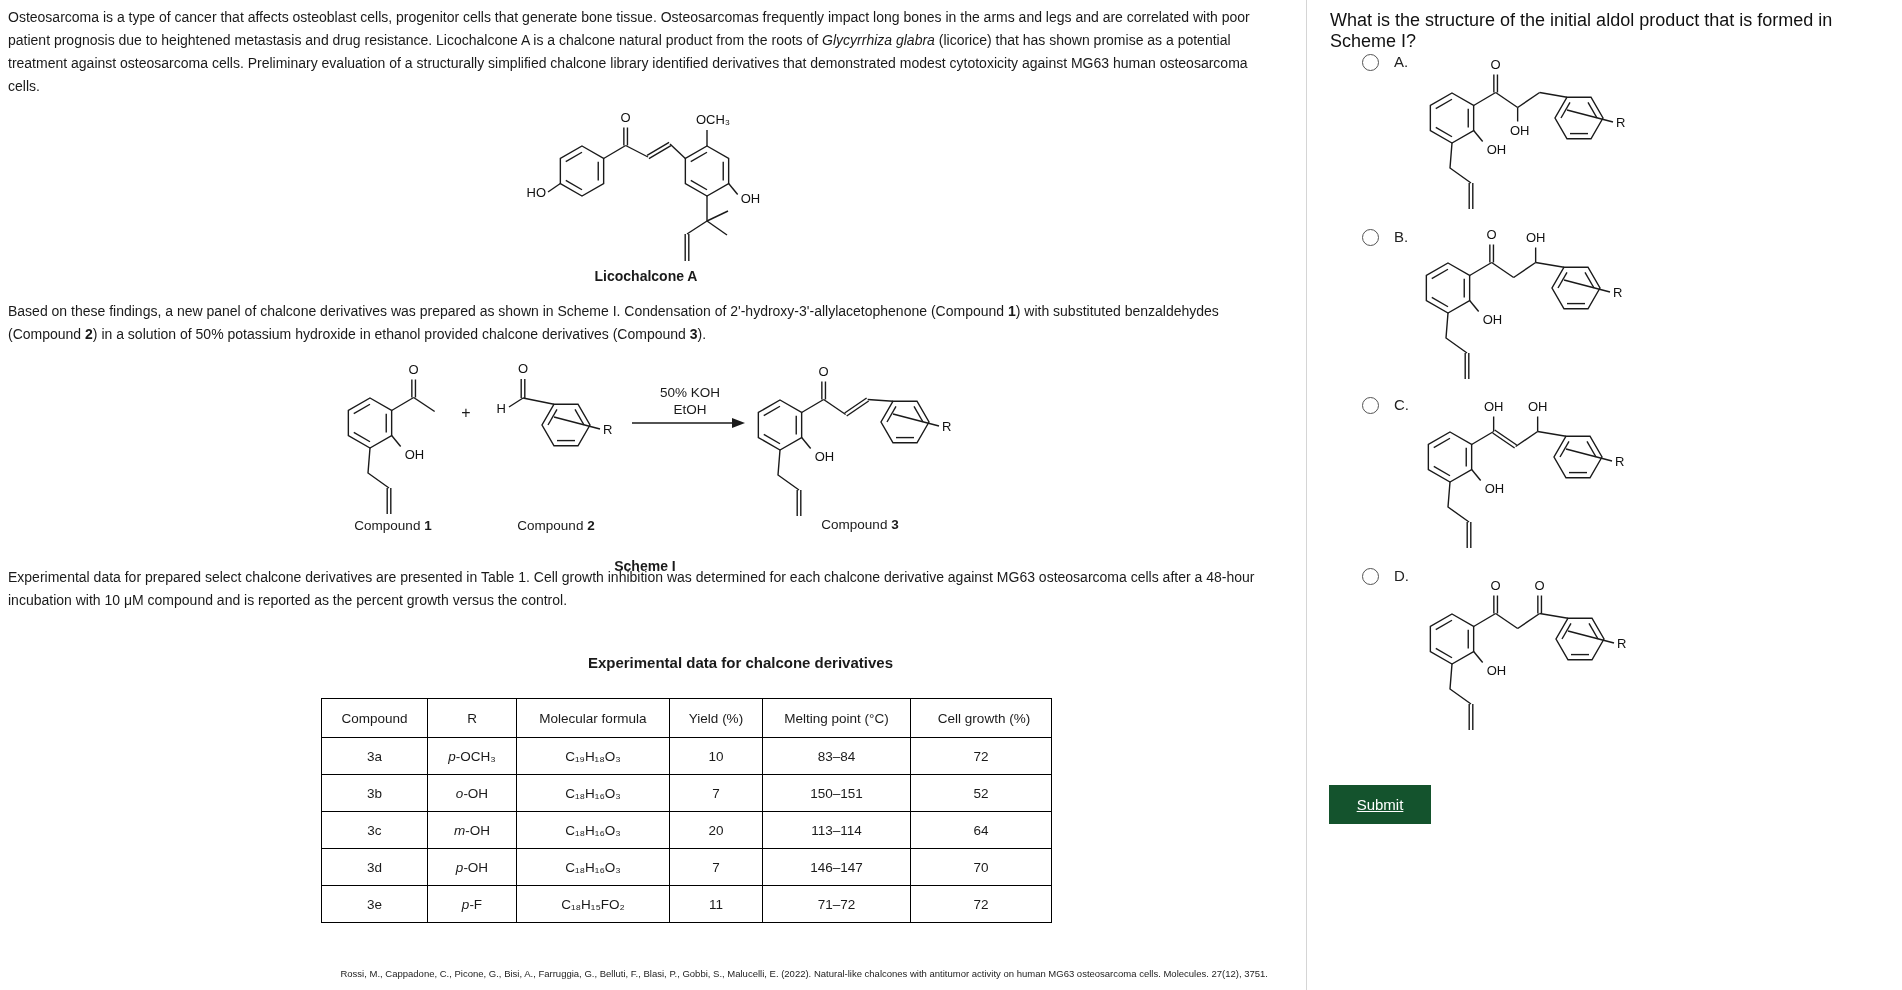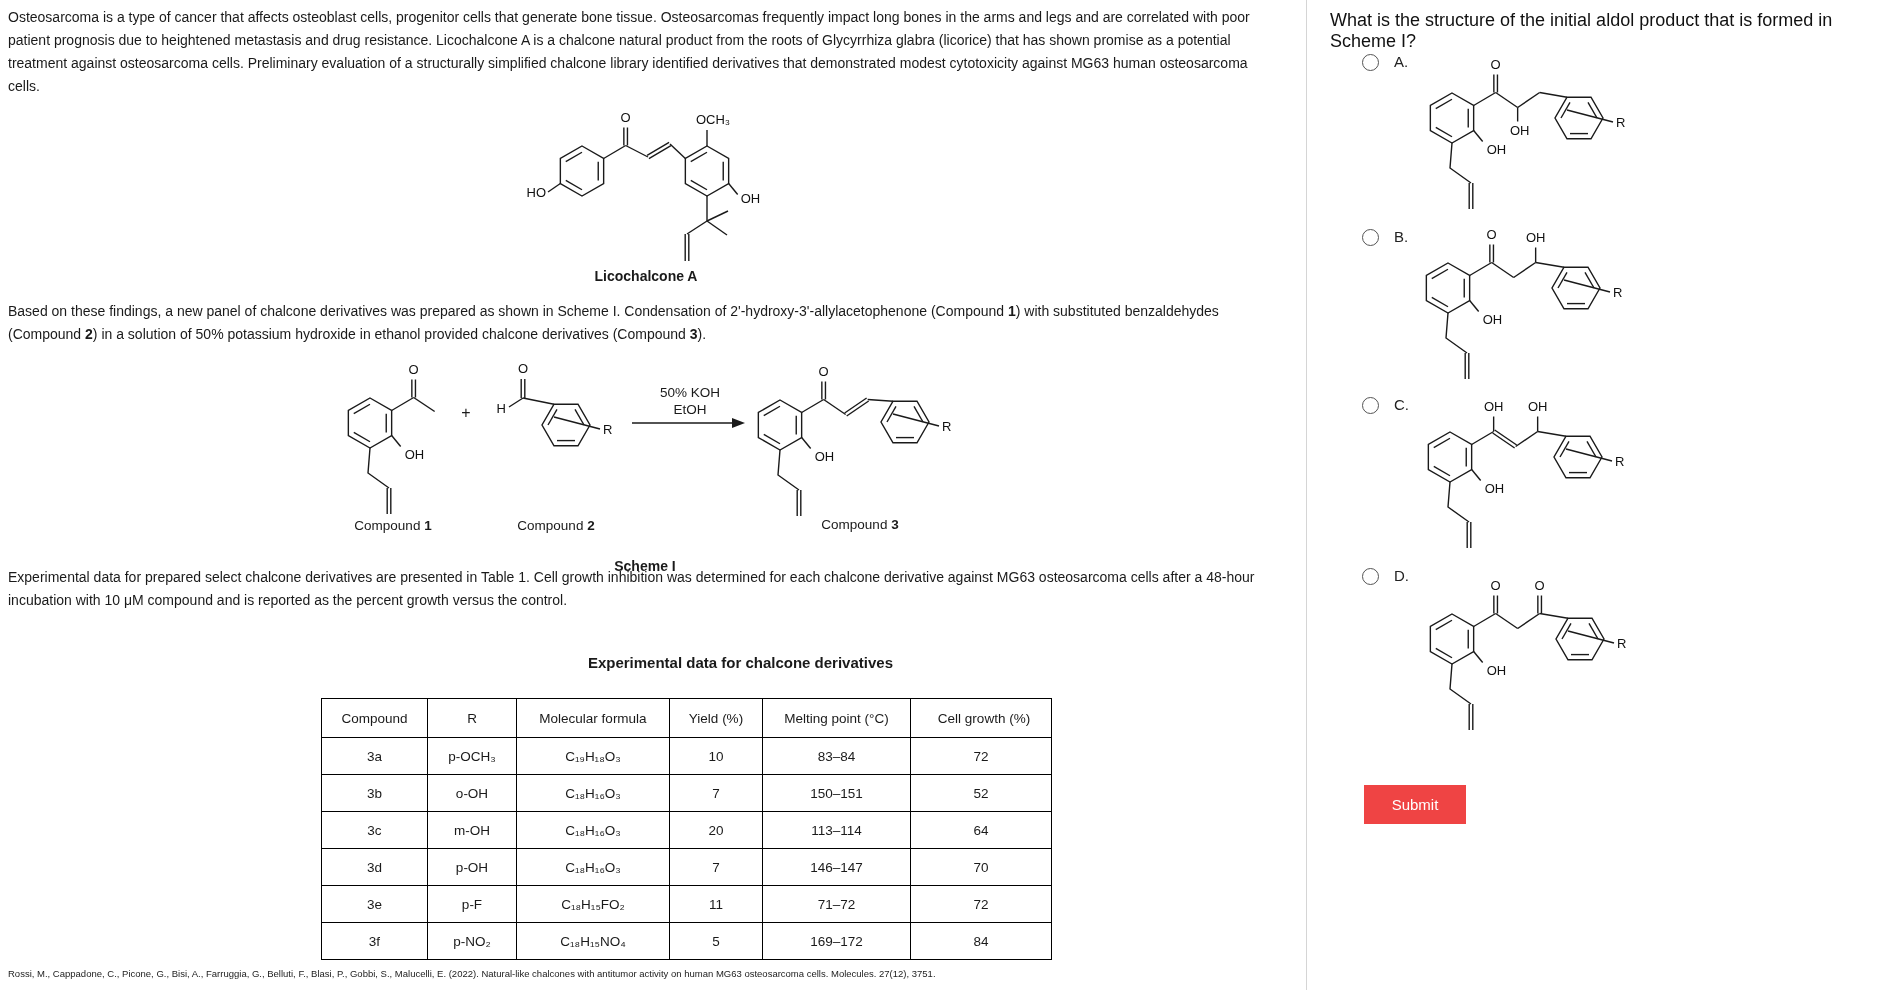--- a/index.html
+++ b/index.html
@@ -4,21 +4,21 @@
 <style>
   html,body{margin:0;padding:0;}
   body{
     width:1902px;height:990px;position:relative;background:#ffffff;
     font-family:"Liberation Sans","DejaVu Sans",sans-serif;color:#1a1a1a;
     overflow:hidden;
   }
   .abs{position:absolute;}
   .para{font-size:14px;line-height:23px;color:#1a1a1a;}
   .b{font-weight:700;}
-  .i{text-align:center;}
+  .i{font-style:italic;text-align:center;}
   .center{text-align:center;}
   .struct-label{font-size:13.5px;color:#1a1a1a;}
   .bold-label{font-weight:700;font-size:14px;}
   .divider{width:1px;background:#d5d5d5;top:0;height:990px;}
   
   table.datatable{border-collapse:collapse;font-size:13.5px;color:#1a1a1a;}
   table.datatable th,table.datatable td{
     border:1px solid #000;text-align:center;vertical-align:middle;
     font-weight:400;padding:0 6px;
   }
@@ -117,53 +117,45 @@
           <td>70</td>
         </tr>
         <tr>
           <td class="c-bold">3e</td>
           <td><span class="i">p</span><span>-F</span></td>
           <td>C₁₈H₁₅FO₂</td>
           <td>11</td>
           <td>71–72</td>
           <td>72</td>
         </tr>
-        <tr>
-          <td class="c-bold">3f</td>
-          <td><span class="i">p</span><span>-NO₂</span></td>
-          <td>C₁₈H₁₅NO₄</td>
-          <td>5</td>
-          <td>169–172</td>
-          <td>84</td>
-        </tr>
       </tbody>
   </table>
 
-  <div class="abs citation" style="left:8px;top:968px;width:1260px;">Rossi, M., Cappadone, C., Picone, G., Bisi, A., Farruggia, G., Belluti, F., Blasi, P., Gobbi, S., Malucelli, E. (2022). Natural-like chalcones with antitumor activity on human MG63 osteosarcoma cells. Molecules. 27(12), 3751.</div>
+  <div class="abs citation" style="left:8px;top:968px;width:1260px;text-align:right;">Rossi, M., Cappadone, C., Picone, G., Bisi, A., Farruggia, G., Belluti, F., Blasi, P., Gobbi, S., Malucelli, E. (2022). Natural-like chalcones with antitumor activity on human MG63 osteosarcoma cells. Molecules. 27(12), 3751.</div>
 </div>
 
 <div class="abs divider" style="left:1306px;"></div>
 
 <div>
 
   <div class="abs question" style="left:1330px;top:10px;width:560px;">What is the structure of the initial aldol product that is formed in Scheme I?</div>
 
   <div class="abs radio" style="left:1362px;top:54px;"></div>
   <div class="abs opt-letter" style="left:1394px;top:53px;">A.</div>
 
   <div class="abs radio" style="left:1362px;top:229px;"></div>
   <div class="abs opt-letter" style="left:1394px;top:228px;">B.</div>
 
   <div class="abs radio" style="left:1362px;top:397px;"></div>
   <div class="abs opt-letter" style="left:1394px;top:396px;">C.</div>
 
   <div class="abs radio" style="left:1362px;top:568px;"></div>
   <div class="abs opt-letter" style="left:1394px;top:567px;">D.</div>
 
-  <button class="abs submit-btn" style="left: 1364px; top: 785px; background: #ef4444;">Submit</button>
+  <button class="abs submit-btn" style="left: 1329px; top: 785px; background: #14532d; text-decoration: underline;">Submit</button>
 </div>
 
 <svg width="305" height="190" style="position: absolute; left: 500px; top: 95px;">
     <polygon points="82,51 103.65063509461098,63.5 103.65063509461098,88.5 82,101 60.34936490538903,88.5 60.34936490538904,63.5" fill="none" stroke="#1a1a1a" stroke-width="1.4"></polygon>
     <line x1="98.23797632095824" y1="66.625" x2="98.23797632095824" y2="85.375" stroke="#1a1a1a" stroke-width="1.4"></line>
     <line x1="82" y1="94.75" x2="65.76202367904177" y2="85.375" stroke="#1a1a1a" stroke-width="1.4"></line>
     <line x1="65.76202367904177" y1="66.625" x2="82" y2="57.25" stroke="#1a1a1a" stroke-width="1.4"></line>
     <text x="46" y="102" text-anchor="end" font-size="13" fill="#111">HO</text>
     <polyline points="48,97 60.34936490538903,88.5" fill="none" stroke="#1a1a1a" stroke-width="1.4"></polyline>
     <polyline points="103.65063509461098,63.5 125.65063509461098,50.5" fill="none" stroke="#1a1a1a" stroke-width="1.4"></polyline>

